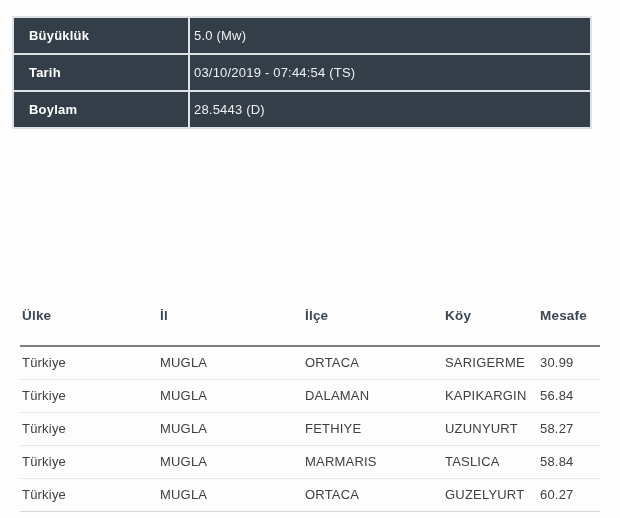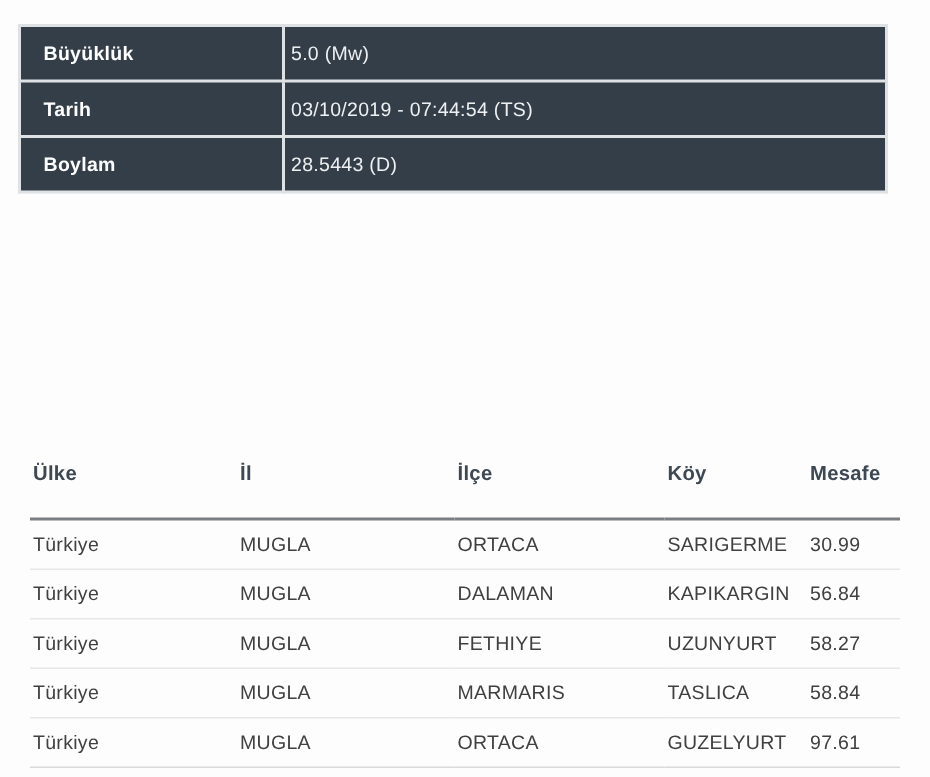--- a/index.html
+++ b/index.html
@@ -148,18 +148,18 @@
         <td>MUGLA</td>
         <td>MARMARIS</td>
         <td>TASLICA</td>
         <td>58.84</td>
       </tr>
       <tr>
         <td>Türkiye</td>
         <td>MUGLA</td>
         <td>ORTACA</td>
         <td>GUZELYURT</td>
-        <td>97.61</td>
+        <td>60.27</td>
       </tr>
     </tbody>
   </table>
 
 </div>
 
 </body></html>

